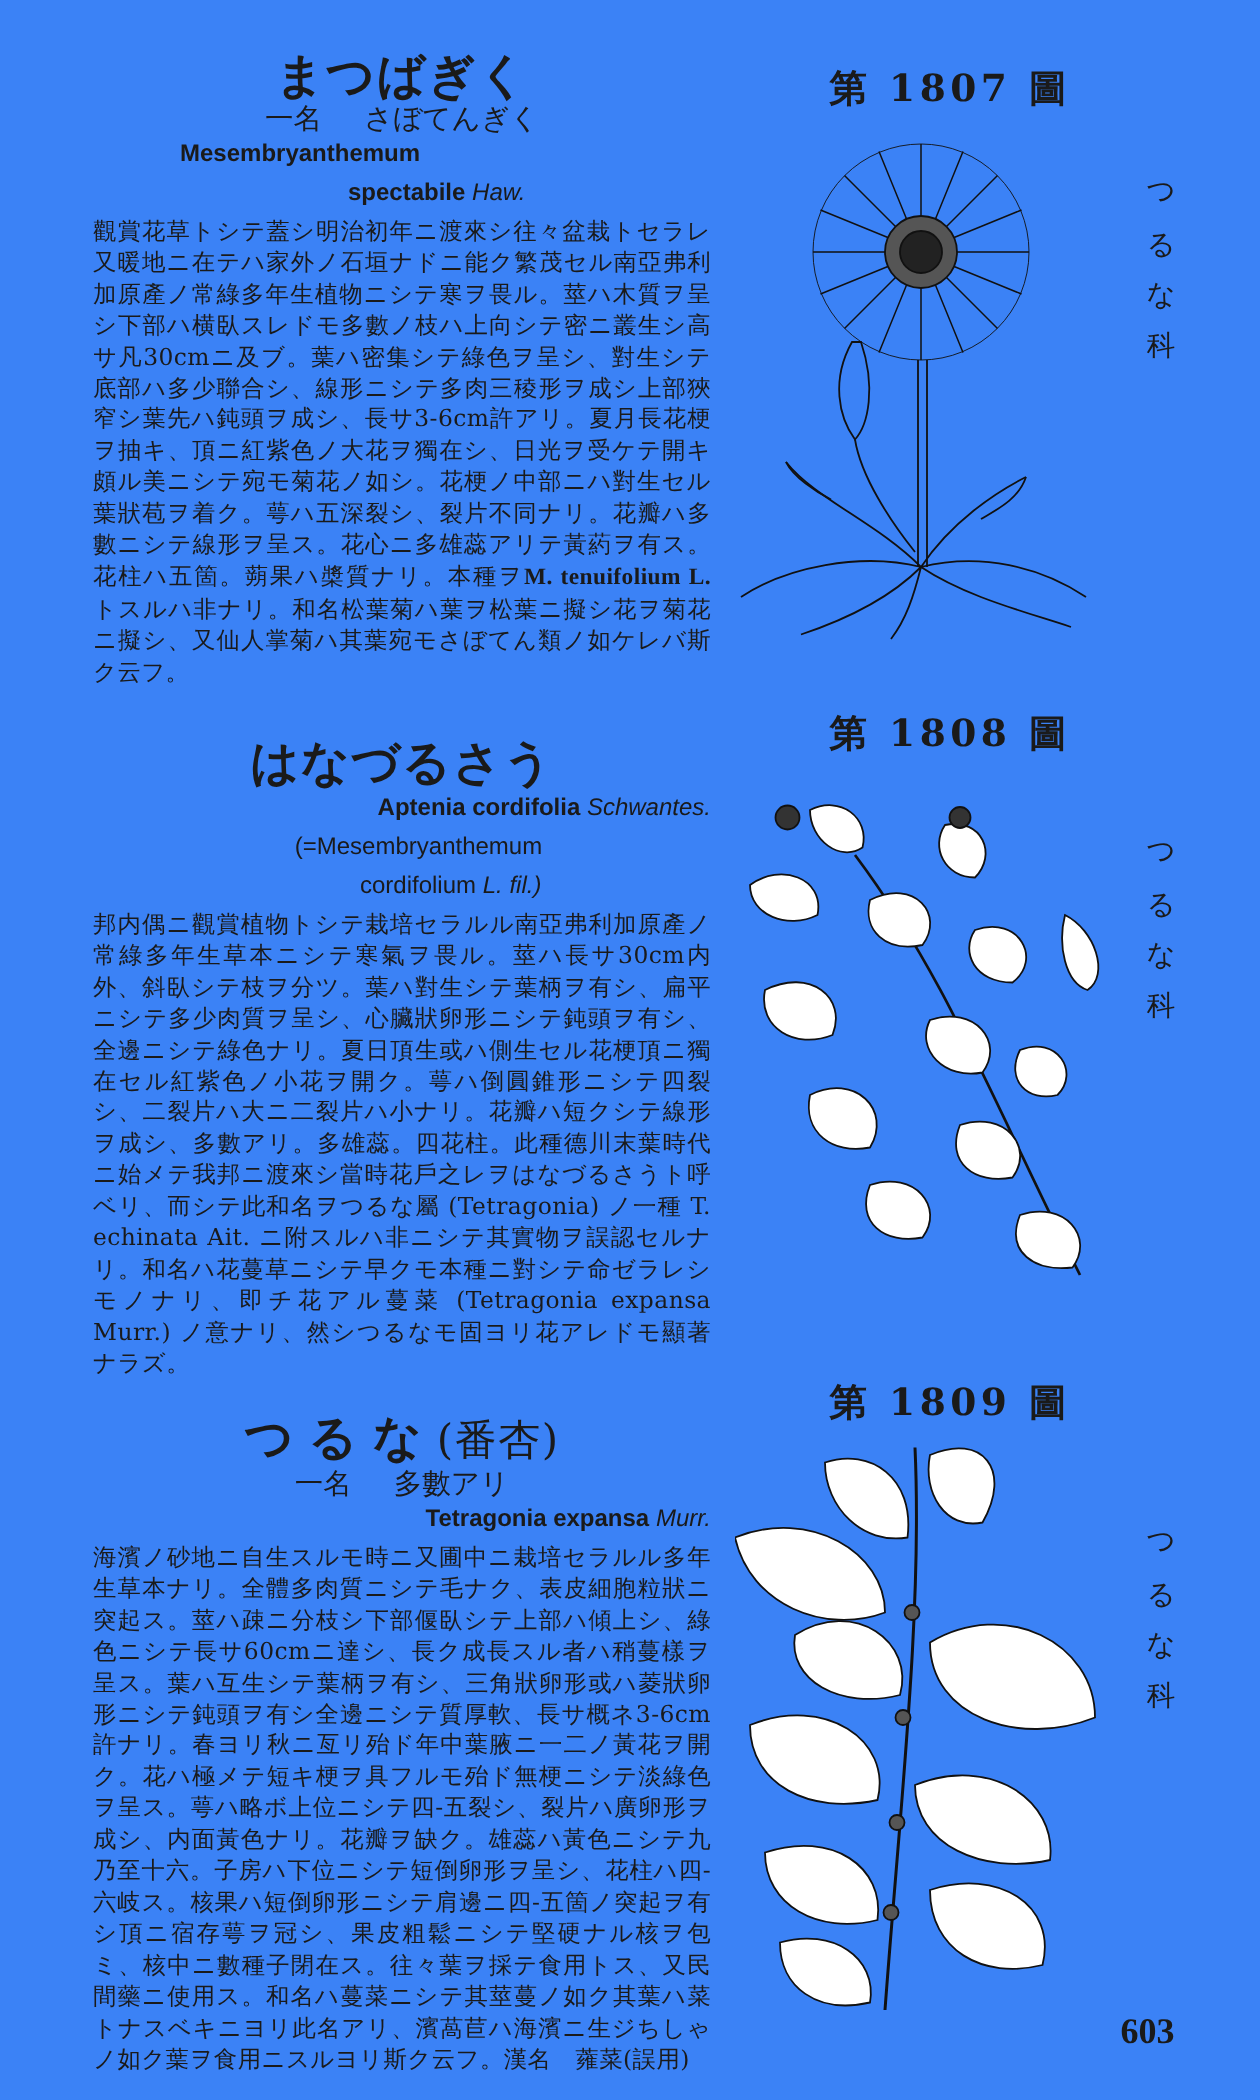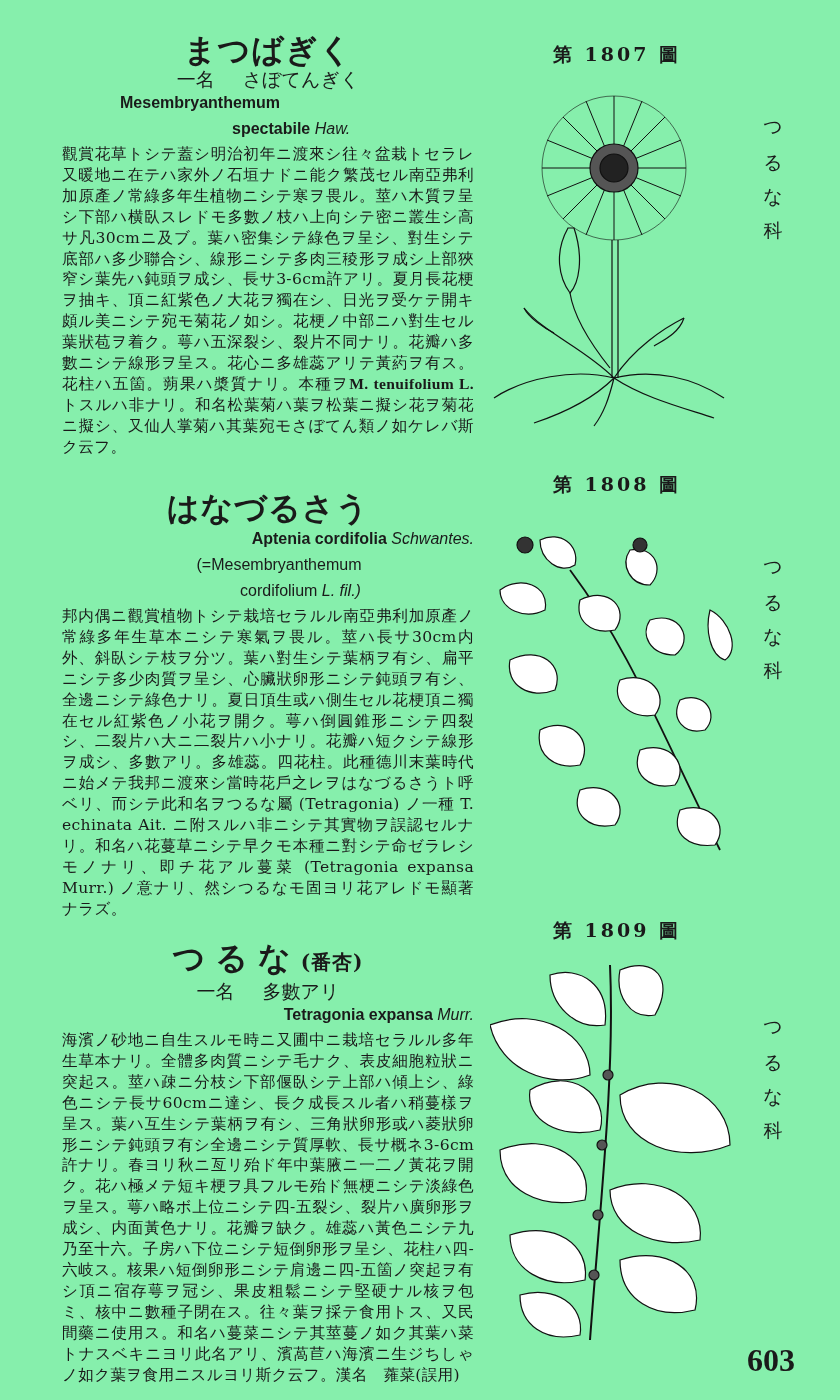--- a/index.html
+++ b/index.html
@@ -1,33 +1,33 @@
 <!DOCTYPE html>
 <html><head>
 <meta charset="utf-8">
 <style>
   html, body { margin: 0; padding: 0; background: #ffffff; }
   body { width: 840px; height: 1400px; position: relative; overflow: hidden; color: #1a1a1a;
          font-family: "DejaVu Serif", serif; }
-  .page { position: absolute; inset: 0; background: #86efac; }
+  .page { position: absolute; inset: 0; background: #3b82f6; }
   .entry { position: absolute; left: 62px; width: 412px; }
   .title-jp { text-align: center; font-size: 32px; font-weight: bold; line-height: 36px; margin: 0; letter-spacing: 1px; }
-  .title-jp .paren { font-size: 20px; font-weight: bold; text-align: center; }
+  .title-jp .paren { font-size: 28px; font-weight: normal; text-align: center; }
   .alias { text-align: center; font-size: 19px; line-height: 22px; }
   .alias .lbl { margin-right: 28px; }
   .sci { font-family: Liberation Sans, sans-serif; font-size: 16px; line-height: 26px; font-weight: bold; }
   .sci .auth { font-style: italic; font-weight: normal; }
   .sci.c { text-align: right; }
   .sci.l1 { padding-left: 58px; }
   .sci.l2 { padding-left: 170px; }
   .body-text { font-size: 15.6px; line-height: 20.9px; text-align: justify; letter-spacing: 0.3px; margin-top: 2px; }
-  .fig-label { position: absolute; left: 553px; font-size: 19px; font-weight: bold; letter-spacing: 3px; }
+  .fig-label { position: absolute; left: 553px; font-size: 25px; font-weight: bold; letter-spacing: 3px; }
   .family { position: absolute; left: 763px; width: 26px; font-size: 19px; line-height: 30px; text-align: center; writing-mode: vertical-rl; letter-spacing: 10px; }
   .illus { position: absolute; }
-  .page-num { position: absolute; left: 747px; top: 1342px; font-family: "Liberation Serif", serif; font-weight: bold; font-size: 32px; }
+  .page-num { position: absolute; left: 747px; top: 1342px; font-family: "Liberation Serif", serif; font-weight: bold; font-size: 24px; }
 </style>
 </head>
 <body>
 
 <div class="page">
 
   <div class="entry" style="top:32px;">
     <div class="title-jp">まつばぎく</div>
     <div class="alias">
       <span class="lbl">一名</span><span>さぼてんぎく</span>

